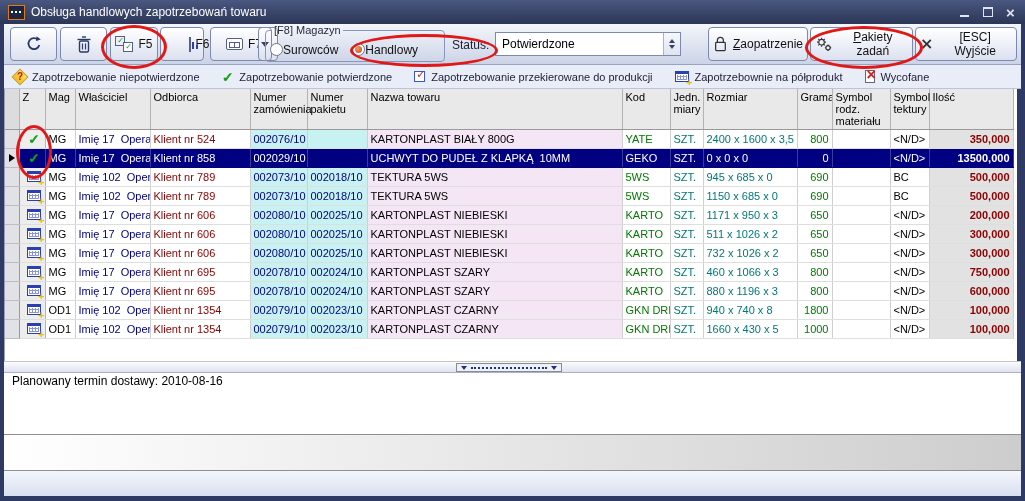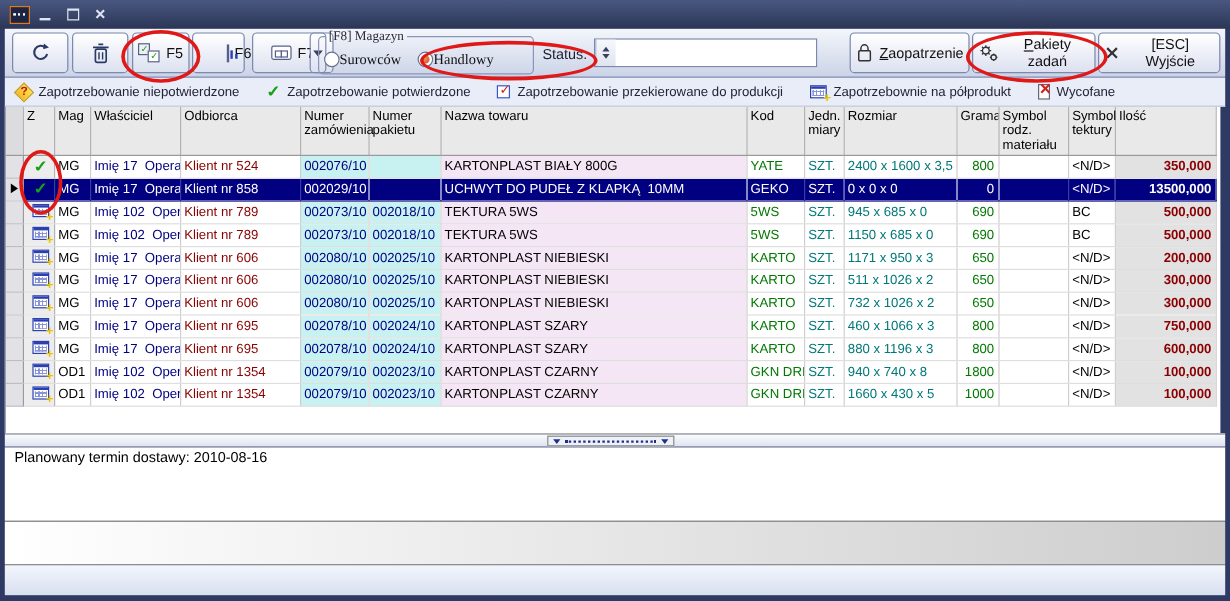--- a/index.html
+++ b/index.html
@@ -49,21 +49,21 @@
   .ic-f6::before{content:"";position:absolute;left:2px;bottom:2px;width:2px;height:7px;background:#2b3fb0;}
   .ic-f6::after{content:"";position:absolute;left:6px;bottom:2px;width:2px;height:4px;background:#2b3fb0;}
   .ic-f7{width:17px;height:12px;box-sizing:border-box;border:1px solid #55608a;border-radius:2px;background:#fff;position:relative;display:inline-block;}
   .ic-f7::before,.ic-f7::after{content:"";position:absolute;top:3px;width:4px;height:4px;border:1px solid #55608a;}
   .ic-f7::before{left:2px;} .ic-f7::after{right:2px;}
   .tri-d{width:0;height:0;border-left:4px solid transparent;border-right:4px solid transparent;border-top:5px solid #39415f;}
   .ic-x{font-size:16px;font-weight:bold;color:#333;font-family:"DejaVu Sans",sans-serif;line-height:1;}
 
   
   .magazyn{position:absolute;left:261px;top:0px;width:180px;height:38px;box-sizing:border-box;margin:0;
-    border:1px solid #8b95b9;border-radius:4px;padding:2px 4px 0 4px;display:flex;align-items:center;gap:14px;font-family:Liberation Serif, serif;}
+    border:1px solid #8b95b9;border-radius:4px;padding:2px 4px 0 4px;display:flex;align-items:center;gap:14px;}
   .magazyn legend{font-size:11px;color:#2a2a3a;padding:0 2px;margin-left:2px;}
   .radio-opt{display:flex;align-items:center;gap:0;font-size:12px;color:#111;cursor:default;}
   .radio{width:13px;height:13px;box-sizing:border-box;border:1px solid #6b7390;border-radius:50%;background:#fff;position:relative;flex:0 0 auto;}
   .radio.sel::after{content:"";position:absolute;inset:2px;border-radius:50%;
     background:radial-gradient(circle at 35% 35%,#f09a62,#cc4a1e);}
 
   .status-label{position:absolute;left:448px;top:14px;font-size:12px;color:#1d1d30;}
   .combo{position:absolute;left:491px;top:8px;width:186px;height:24px;box-sizing:border-box;background:#fff;
     border:1px solid #7d88ad;display:flex;align-items:center;font-size:12px;color:#000;}
   .combo-text{flex:1;padding-left:6px;white-space:nowrap;overflow:hidden;}
@@ -142,20 +142,21 @@
   .annot-pakiety{left:805px;top:26px;width:112px;height:37px;}
   .annot-checks{left:16px;top:125px;width:30px;height:48px;}
 </style>
 </head>
 <body>
 
 <div class="window">
 
   <div class="titlebar">
     <span class="app-icon"></span>
+    <span class="title-text">Obsługa handlowych zapotrzebowań towaru</span>
     <span class="win-controls">
       <span class="wc wc-min"></span>
       <span class="wc wc-max"></span>
       <span class="wc wc-close">×</span>
     </span>
   </div>
 
   <div class="toolbar">
     <button class="tbtn btn-refresh">
       <svg width="20" height="20" viewBox="0 0 20 20">
@@ -198,20 +199,21 @@
         <span>Surowców</span>
       </label>
       <label class="radio-opt">
         <span class="radio sel"></span>
         <span>Handlowy</span>
       </label>
     </fieldset>
 
     <span class="status-label">Status:</span>
     <div class="combo">
+      <span class="combo-text">Potwierdzone</span>
       <span class="spinner">
         <span class="tri-u-s"></span>
           <span class="tri-d-s"></span>
       </span>
     </div>
 
     <button class="tbtn btn-zao">
       <svg width="17" height="19" viewBox="0 0 17 19">
         <path d="M5 7 V4.8 a3.4 3.4 0 0 1 6.8 0 V7" fill="none" stroke="#333" stroke-width="1.4"></path>
         <rect x="3" y="7" width="11" height="9.5" rx="1" fill="none" stroke="#333" stroke-width="1.4"></rect>

